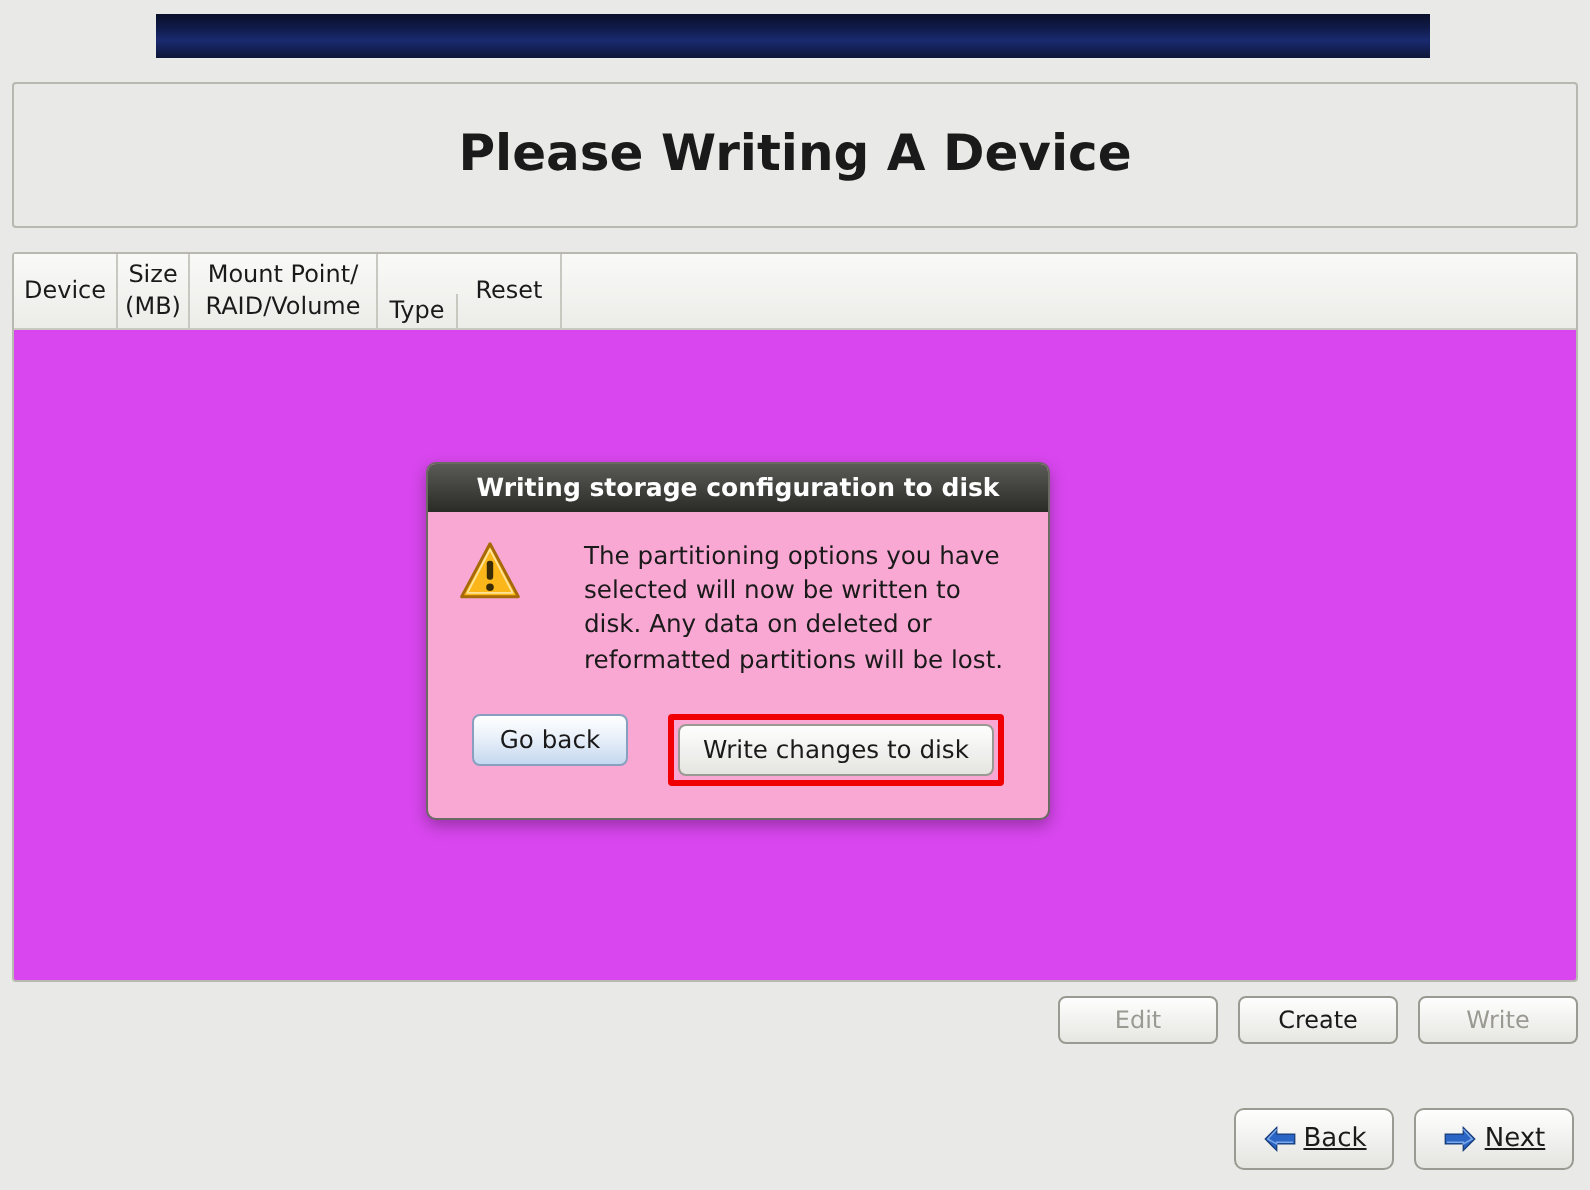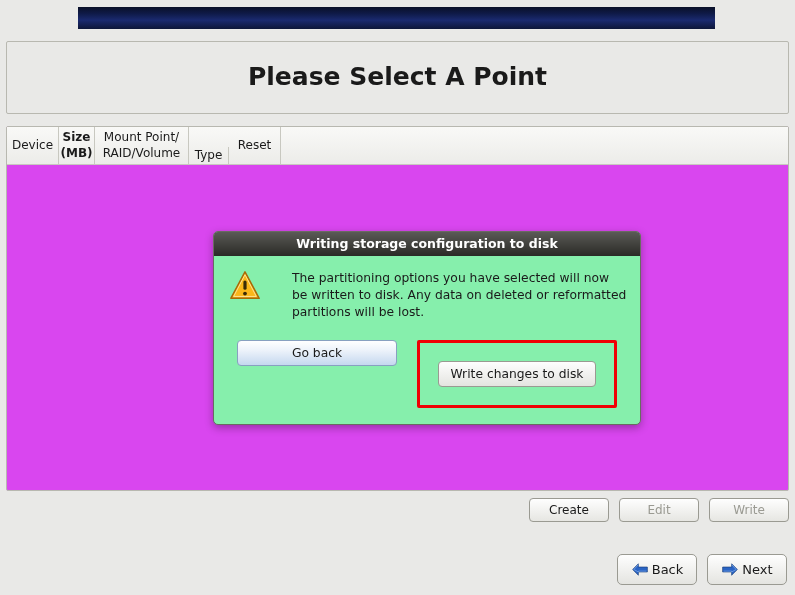--- a/index.html
+++ b/index.html
@@ -111,32 +111,33 @@
       border: 1px solid #9a9a92;
       border-radius: 5px;
       background: linear-gradient(to bottom, #fefefe 0%, #e4e4e0 100%);
       font-size: 13px;
       color: #1a1a1a;
       display: flex;
       align-items: center;
       justify-content: center;
       gap: 3px;
       cursor: pointer;
+      text-decoration: underline;
     }
     .arrow-left, .arrow-right {
       width: 18px;
       height: 15px;
     }
     
     .dialog {
       position: absolute;
       top: 231px;
       left: 213px;
-      width: 428px;
-      background: #86efac;
+      width: 312px;
+      background: #f9a8d4;
       border: 1px solid #6a6a62;
       border-radius: 5px;
       box-shadow: 0 3px 8px rgba(0,0,0,0.3);
       overflow: hidden;
     }
     .dialog-title {
       background: linear-gradient(to bottom, #5a5a56 0%, #2a2a26 100%);
       color: #fff;
       font-size: 12.5px;
       font-weight: bold;
@@ -176,53 +177,53 @@
       justify-content: center;
       cursor: pointer;
     }
     .dlg-btn-back {
       width: 160px;
       background: linear-gradient(to bottom, #ffffff 0%, #ecf2fa 40%, #c5d8ef 100%);
       border-color: #88a0c0;
     }
     .highlight-box {
       border: 3px solid #f00005;
-      padding: 18px;
+      padding: 2px;
       border-radius: 2px;
     }
     .dlg-btn-write {
       width: 158px;
       background: linear-gradient(to bottom, #fefefe 0%, #e4e4e0 100%);
     }
   </style>
 </head>
 <body>
 
 <div class="top-banner"></div>
 
 <div class="main-panel">
-  <div class="main-panel-title">Please Select A Point</div>
+  <div class="main-panel-title">Please Writing A Device</div>
 </div>
 
 <div class="table-panel">
   <div class="table-header">
     <div class="th th-device">Device</div>
-    <div class="th th-size" style="white-space: pre-line; font-weight: bold;">Size
+    <div class="th th-size" style="white-space: pre-line;">Size
 (MB)</div>
     <div class="th th-mount" style="white-space: pre-line;">Mount Point/
 RAID/Volume</div>
     <div class="th th-type">Type</div>
     <div class="th th-format">Reset</div>
     <div class="th th-rest"></div>
   </div>
 </div>
 
 <div class="action-bar">
+  <div class="btn btn-action disabled">Edit</div>
   <div class="btn btn-action">Create</div>
-  <div class="btn btn-action disabled">Edit</div>
   <div class="btn btn-action disabled">Write</div>
 </div>
 
 <div class="nav-bar">
   <div class="btn-nav">
     <svg class="arrow-left" viewBox="0 0 22 18">
       <path d="M 9 2 L 2 9 L 9 16 L 9 12 L 20 12 L 20 6 L 9 6 Z" fill="#2a64c4" stroke="#173d7a" stroke-width="0.8"></path>
       <path d="M 9 3 L 3.5 9 L 9 12 L 9 11 L 19 11" fill="none" stroke="#88b4f0" stroke-width="0.9" opacity="0.85"></path>
     </svg>
     <span>Back</span>

